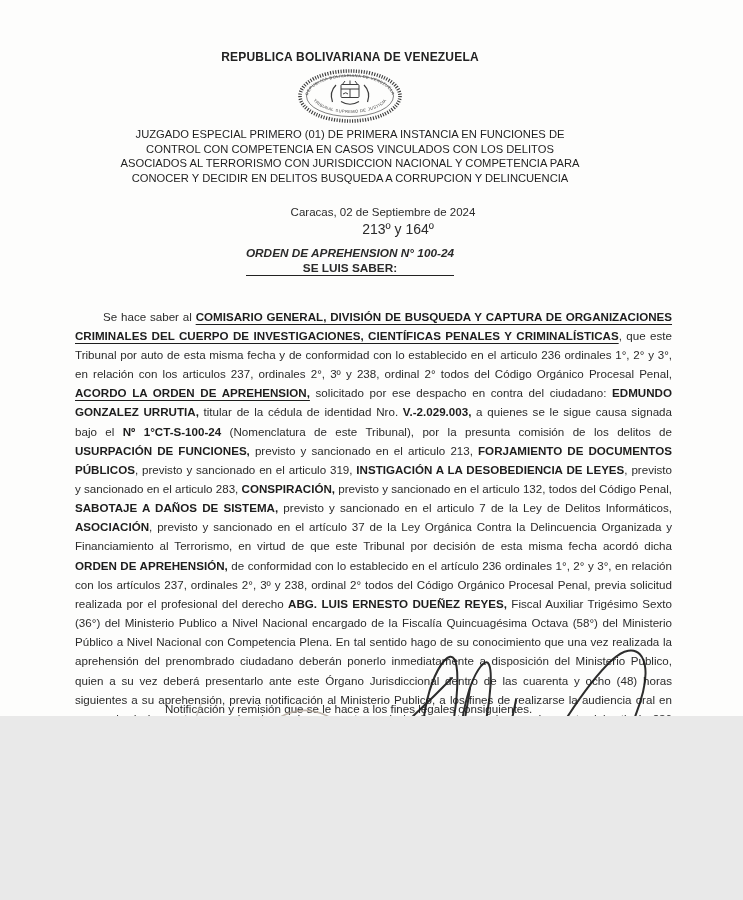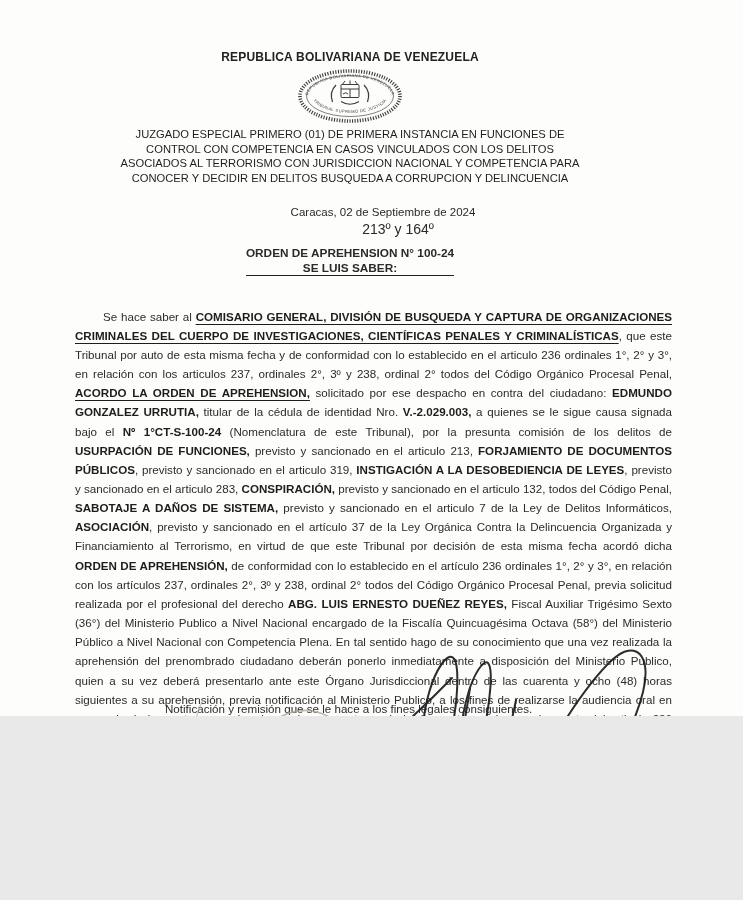--- a/index.html
+++ b/index.html
@@ -10,21 +10,21 @@
     color:#2a2a2a;
     -webkit-font-smoothing:antialiased;
   }
   .center-wrap{position:absolute; left:0; width:700px; text-align:center;}
   .country-title{top:50px; font-size:12px; font-weight:bold; letter-spacing:.2px; color:#222;}
   .seal-wrap{top:68px;}
   .court-name{top:127px; font-size:11.2px; font-weight:normal; line-height:14.6px; color:#1f1f1f;}
   .place-date{top:206px; font-size:11.5px;margin-left:33px;}
   .years{top:221px; font-size:14px;margin-left:48px;}
   .order-title{top:246px; font-size:11.8px; font-weight:bold;}
-  .order-title .u{display:inline-block; border-bottom:1.6px solid #222; padding-bottom:15px;}
+  .order-title .u{display:inline-block; border-bottom:1.6px solid #222; padding-bottom:15px;font-style:italic;}
   .salutation{top:261px; font-size:11.8px; font-weight:bold;}
   .body-par{
     position:absolute; left:75px; top:295px; width:597px;
     font-size:11.6px; line-height:19.15px; text-align:justify; text-indent:28px;
     color:#2b2b2b;
   }
   .seg-b{font-weight:bold; color:#1d1d1d;}
   .seg-u{text-decoration:underline; text-underline-offset:2.5px; text-decoration-thickness:1.2px;}
   .notif-line{
     position:absolute; left:165px; top:699px; width:520px;

